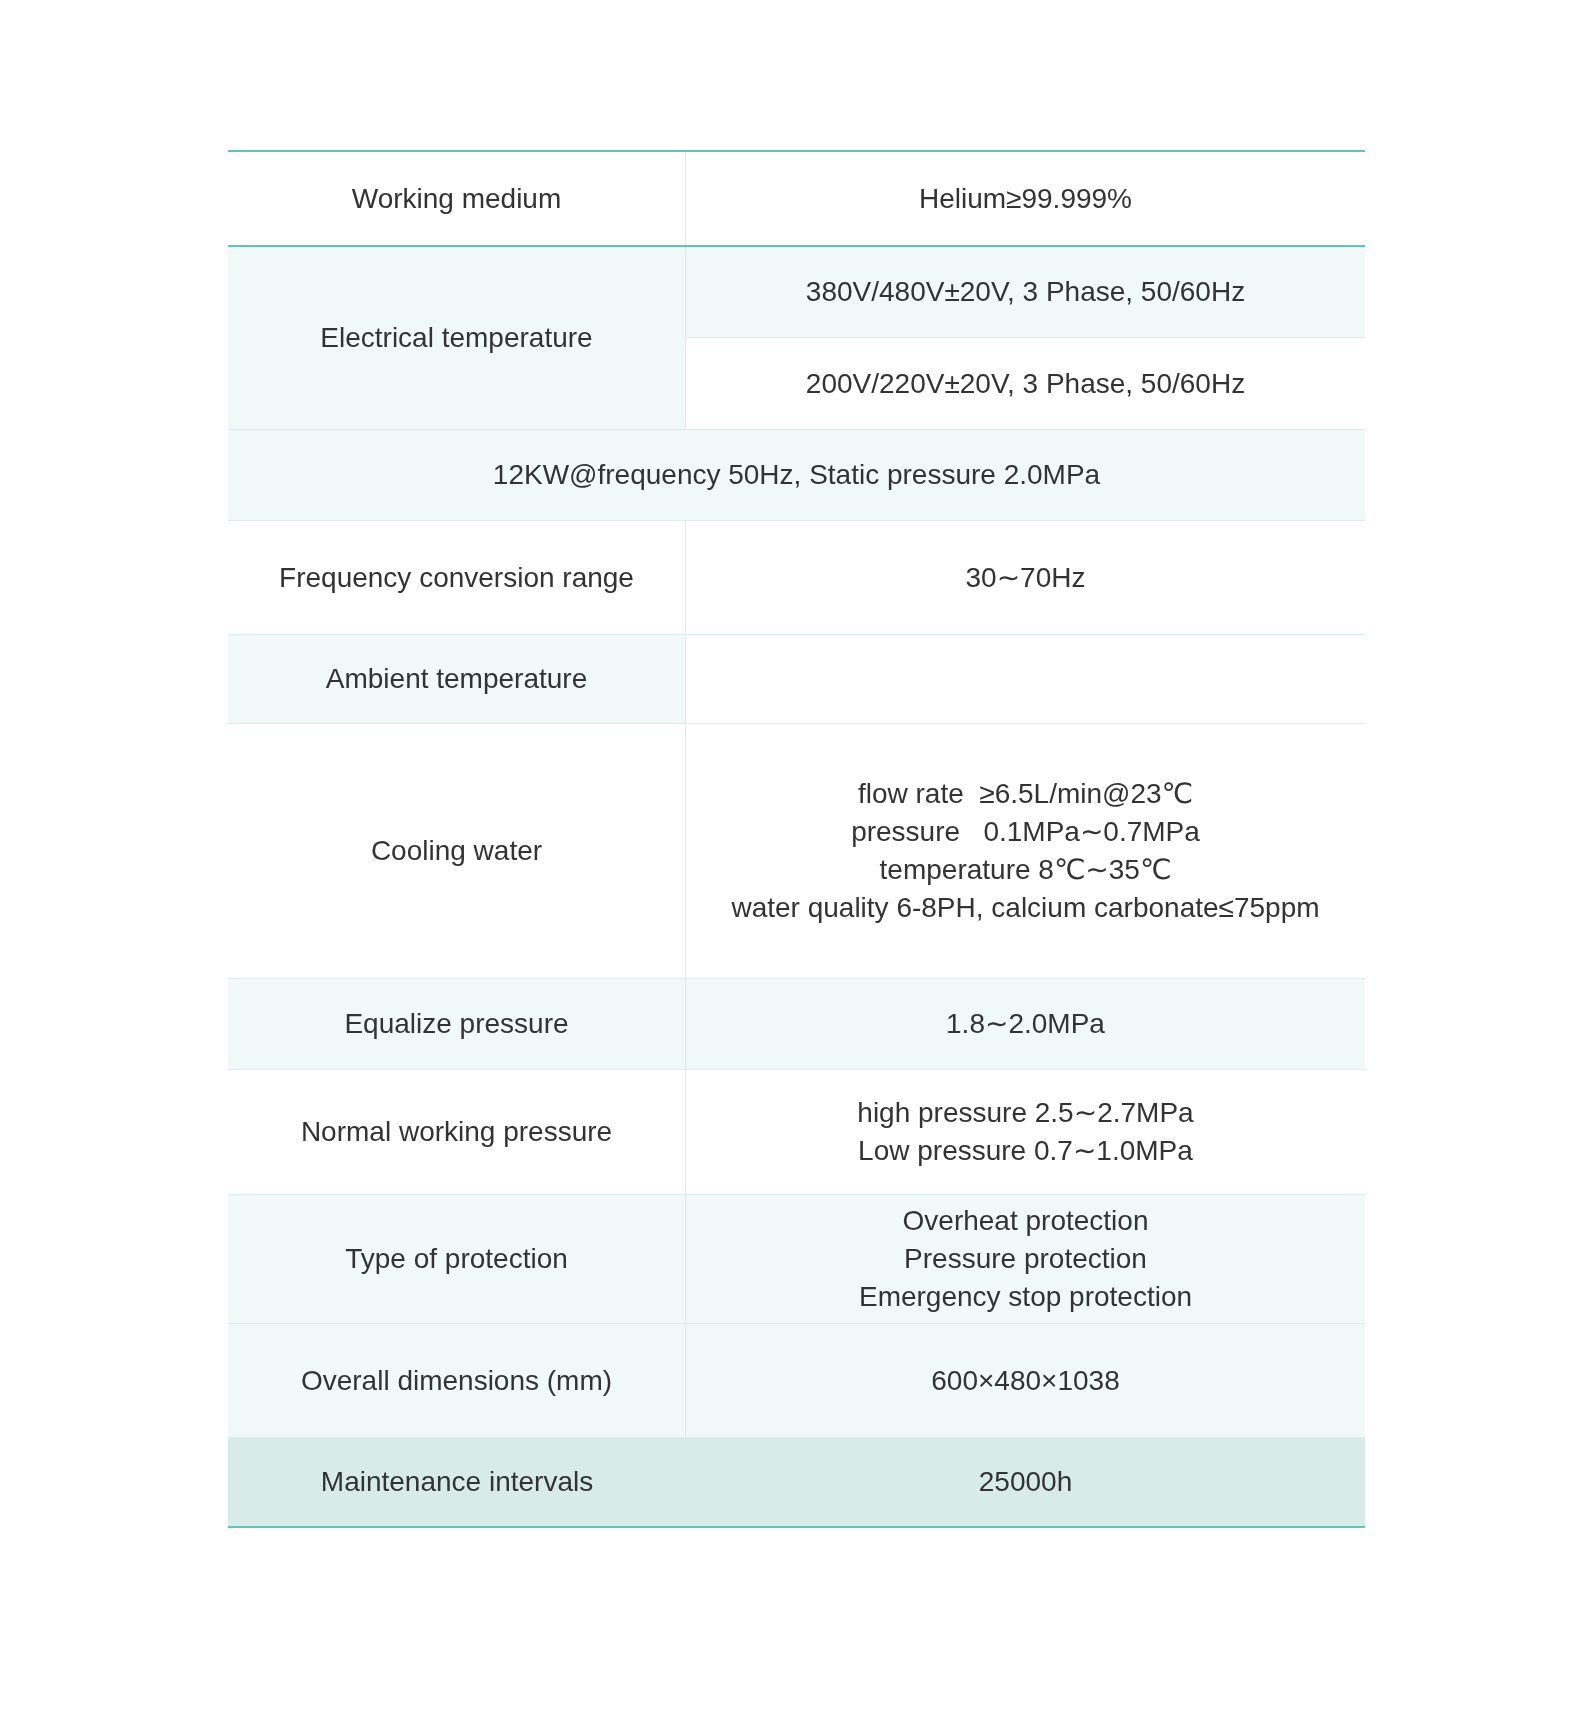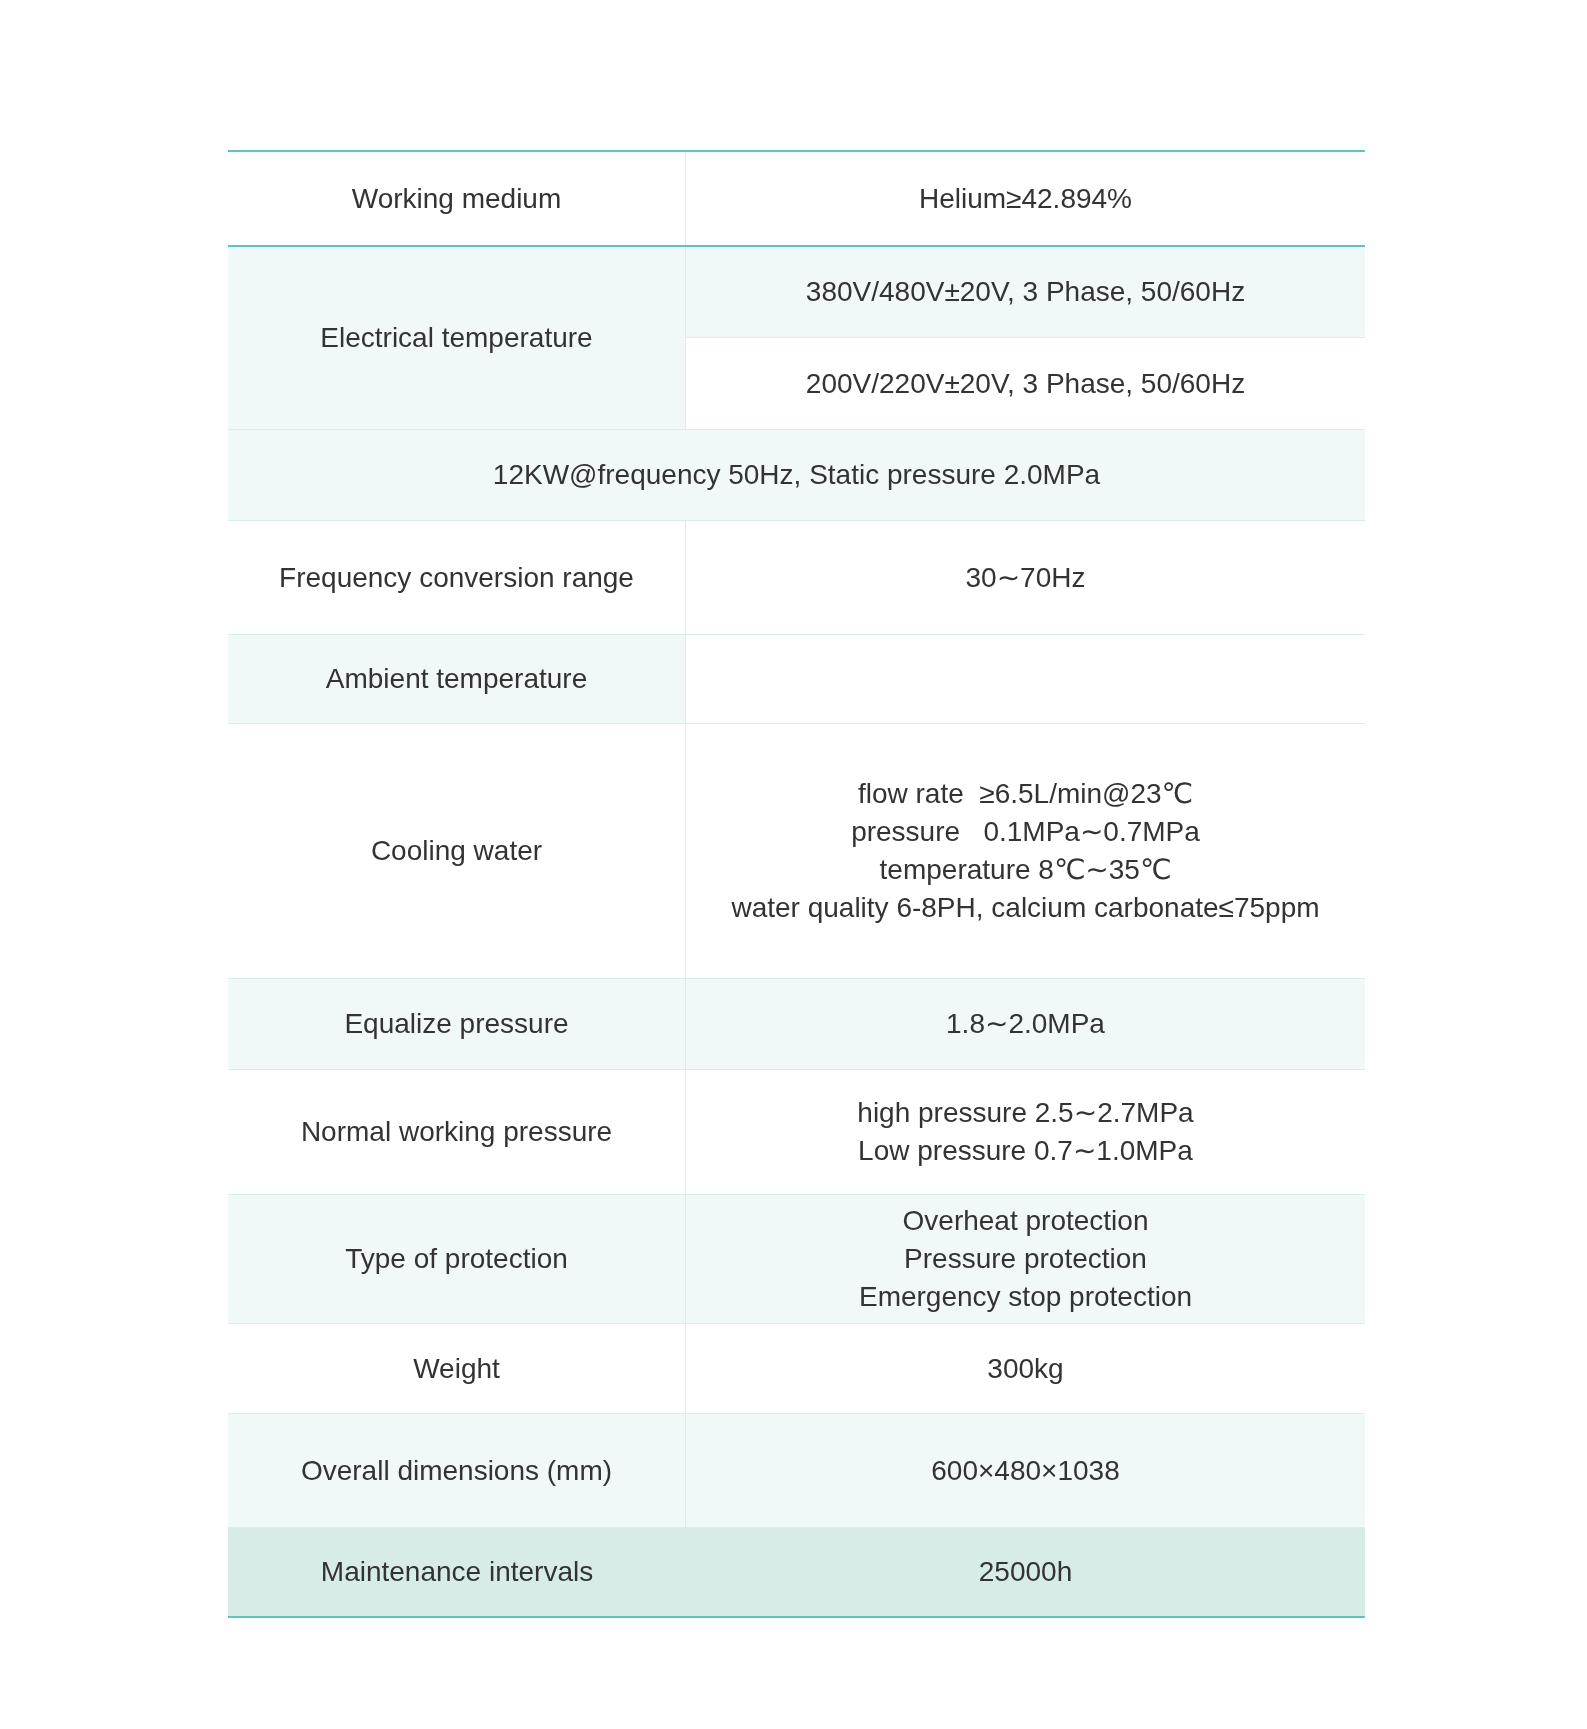--- a/index.html
+++ b/index.html
@@ -39,21 +39,21 @@
   .h89{height:89px}.h90{height:90px}.h91{height:91px}.h93{height:93px}
   .h95{height:114px}.h125{height:125px}.h129{height:129px}.h184{height:184px}.h255{height:255px}
 </style>
 </head>
 <body>
 
 <div class="spec-table">
 
   <div class="row h93">
     <div class="cell label bg-white">Working medium</div>
-    <div class="cell value bg-white">Helium≥42.894%</div>
+    <div class="cell value bg-white">Helium≥99.999%</div>
   </div>
 
   <div class="row h184 teal-top">
     <div class="cell label bg-light">Electrical temperature</div>
     <div class="subcol">
       <div class="subcell h91 bg-light">380V/480V±20V, 3 Phase, 50/60Hz</div>
       <div class="subcell h93 bg-white">200V/220V±20V, 3 Phase, 50/60Hz</div>
     </div>
   </div>
 
@@ -89,24 +89,20 @@
 Low pressure 0.7∼1.0MPa</div>
   </div>
 
   <div class="row h129">
     <div class="cell label bg-light">Type of protection</div>
     <div class="cell value bg-light">Overheat protection
 Pressure protection
 Emergency stop protection</div>
   </div>
 
-  <div class="row h90">
-    <div class="cell label bg-white">Weight</div>
-    <div class="cell value bg-white">300kg</div>
-  </div>
 
   <div class="row h95">
     <div class="cell label bg-light">Overall dimensions (mm)</div>
     <div class="cell value bg-light">600×480×1038</div>
   </div>
 
   <div class="row h89 no-div">
     <div class="cell label bg-accent">Maintenance intervals</div>
     <div class="cell value bg-accent">25000h</div>
   </div>

